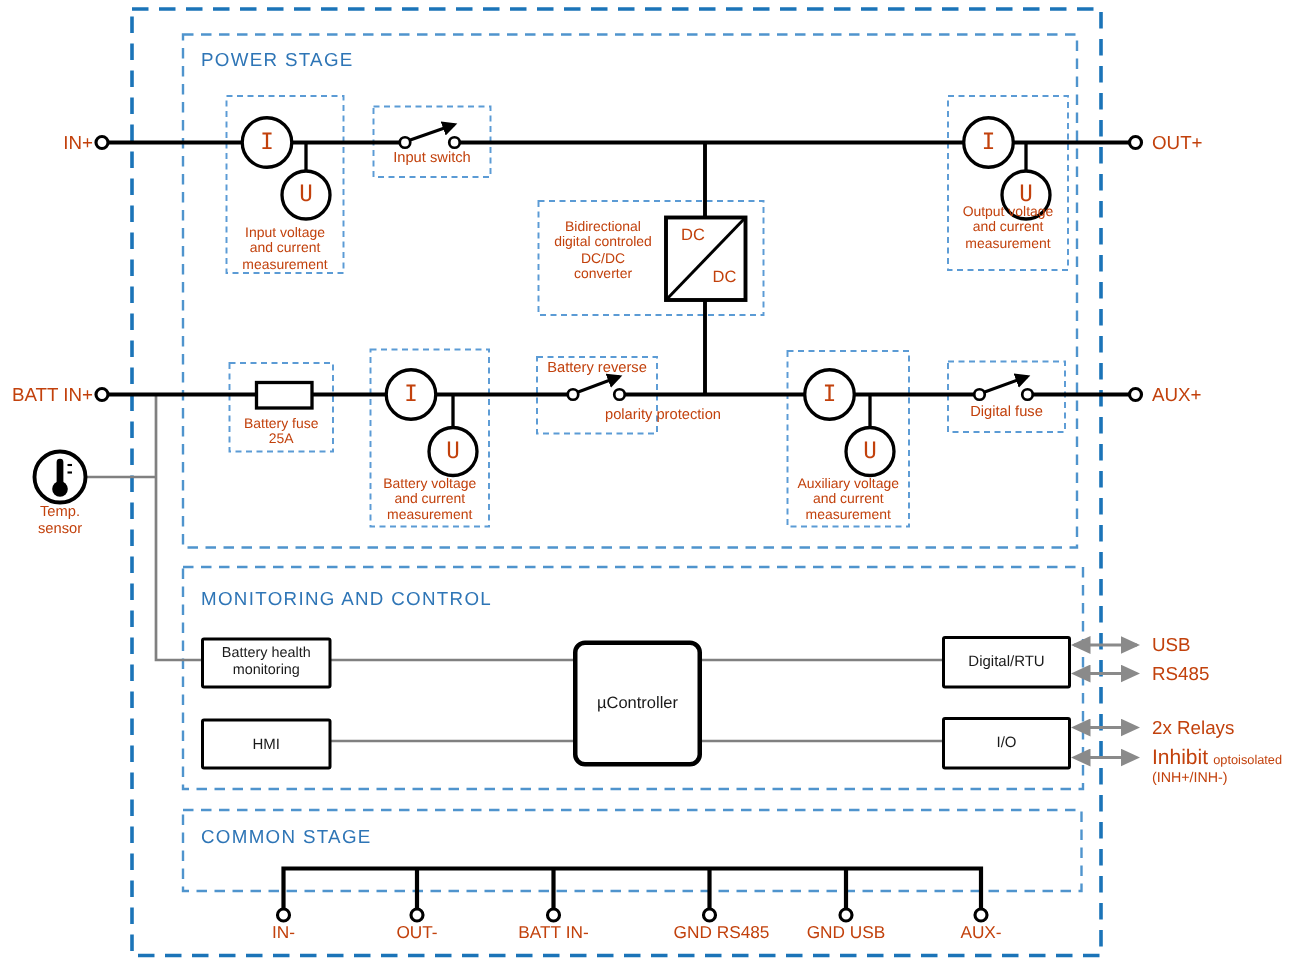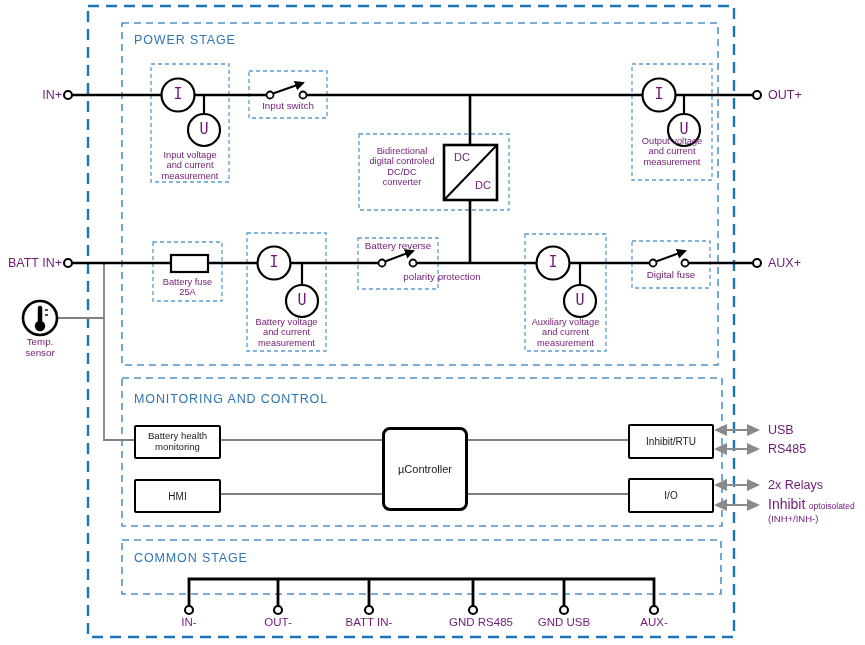--- a/index.html
+++ b/index.html
@@ -1,19 +1,19 @@
 <!DOCTYPE html>
 <html><head>
 <meta charset="utf-8">
 <style>
   html,body{margin:0;padding:0;background:#ffffff;}
   #canvas{position:relative;width:865px;height:645px;background:#ffffff;overflow:hidden;
           font-family:"Liberation Sans",sans-serif;color:#1a1a1a;}
   #wiring{position:absolute;left:0;top:0;z-index:1;}
-  .lbl{position:absolute;z-index:2;white-space:pre-line;text-align:center;line-height:1.12;color:#701a75;}
+  .lbl{position:absolute;z-index:2;white-space:pre-line;text-align:center;line-height:1.12;color:#c2410c;}
   .title{font-size:12.5px;color:#2e75b6;letter-spacing:.07em;text-align:left;white-space:nowrap;}
   .port{font-size:12.5px;white-space:nowrap;text-align:left;}
   .small{font-size:9.3px;}
   .mid{font-size:9.8px;}
   .gnd{font-size:11.5px;white-space:nowrap;}
   .sym{font-family:"DejaVu Sans Mono",monospace;font-size:15px;font-weight:500;width:24px;text-align:center;}
   .box{position:absolute;z-index:2;background:#ffffff;border:2.4px solid #000;border-radius:2px;
        display:flex;align-items:center;justify-content:center;text-align:center;line-height:1.1;font-size:9.6px;}
   .uc{border-width:3px;border-radius:8px;font-size:11px;}
   .dc{font-size:11px;width:26px;}
@@ -187,21 +187,21 @@
     <span style="white-space:pre-line;">Battery health
 monitoring</span>
   </div>
   <div class="box" style="left:134px;top:479px;width:83px;height:30px;font-size:10px;">
     <span>HMI</span>
   </div>
   <div class="box uc" style="left:382px;top:427px;width:80px;height:78px;">
     <span>µController</span>
   </div>
   <div class="box" style="left:628px;top:424px;width:82px;height:31px;font-size:10px;">
-    <span>Inhibit/RTU</span>
+    <span>Digital/RTU</span>
   </div>
   <div class="box" style="left:628px;top:478px;width:82px;height:31px;font-size:10px;">
     <span>I/O</span>
   </div>
 
   <div class="lbl port" style="left:768px;top:423px;">USB</div>
   <div class="lbl port" style="left:768px;top:442px;">RS485</div>
   <div class="lbl port" style="left:768px;top:478px;">2x Relays</div>
   <div class="lbl port" style="left:768px;top:497px;text-align:left;">
     <span class="inh-big">Inhibit</span>

